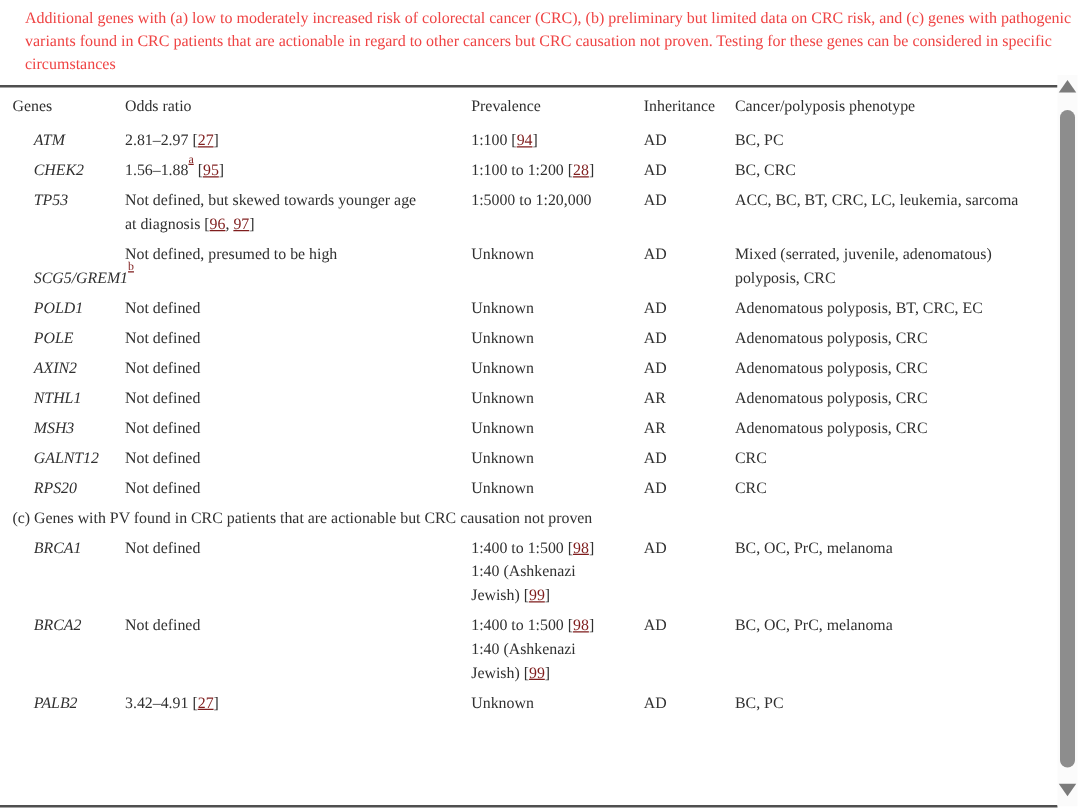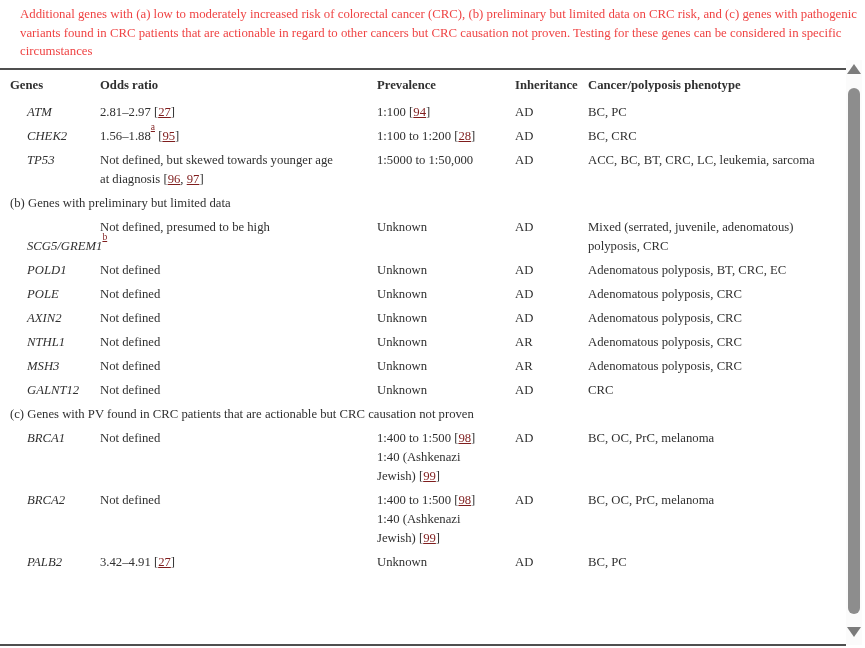--- a/index.html
+++ b/index.html
@@ -15,21 +15,21 @@
     position:absolute; top:68px; left:0; width:846px; height:578px;
     border-top:2px solid #4f4f4f; border-bottom:2px solid #4f4f4f;
     overflow:hidden;
   }
 
   table { width:844px; border-collapse:collapse; table-layout:fixed; font-size:12.7px; }
   col.c0 { width:100px; } col.c1 { width:277px; } col.c2 { width:138px; }
   col.c3 { width:73px; }  col.c4 { width:256px; }
 
   th {
-    text-align:left; font-weight:bold; font-size:12.7px;
+    text-align:left; font-weight:normal; font-size:12.7px;
     padding:6px 2px 5px 0; line-height:19px; vertical-align:top;
   }
   th.first { padding-left:10px; }
 
   td { vertical-align:top; padding:2.5px 4px 2.5px 0; line-height:19px; }
   td.section-cell { padding-left:10px; }
   td.cell-gene { padding-left:27px; white-space:nowrap; overflow:visible;font-family:Liberation Serif, serif; }
   td.cell-gene .gene-italic { font-style:italic; }
 
   .line { min-height:19px; }
@@ -119,31 +119,28 @@
         </tr>
         <tr>
           <td class="cell-gene">
             <div class="line"><span class="gene-italic">TP53</span></div>
           </td>
           <td class="cell-odds">
             <div class="line"><span>Not defined, but skewed towards younger age</span></div>
             <div class="line"><span>at diagnosis [</span><a href="#" class="cite">96</a><span>, </span><a href="#" class="cite">97</a><span>]</span></div>
           </td>
           <td class="cell-prev">
-            <div class="line"><span>1:5000 to 1:50,000</span></div>
+            <div class="line"><span>1:5000 to 1:20,000</span></div>
           </td>
           <td class="cell-inh">
             <div class="line"><span>AD</span></div>
           </td>
           <td class="cell-phen">
             <div class="line"><span>ACC, BC, BT, CRC, LC, leukemia, sarcoma</span></div>
           </td>
-        </tr>
-        <tr>
-          <td colspan="5" class="section-cell">(b) Genes with preliminary but limited data</td>
         </tr>
         <tr>
           <td class="cell-gene">
             <div class="line"><span>&nbsp;</span></div>
             <div class="line"><span class="gene-italic">SCG5/GREM1</span><sup><a href="#" class="cite">b</a></sup></div>
           </td>
           <td class="cell-odds">
             <div class="line"><span>Not defined, presumed to be high</span></div>
           </td>
           <td class="cell-prev">
@@ -237,20 +234,37 @@
           <td class="cell-inh">
             <div class="line"><span>AR</span></div>
           </td>
           <td class="cell-phen">
             <div class="line"><span>Adenomatous polyposis, CRC</span></div>
           </td>
         </tr>
         <tr>
           <td class="cell-gene">
             <div class="line"><span class="gene-italic">GALNT12</span></div>
+          </td>
+          <td class="cell-odds">
+            <div class="line"><span>Not defined</span></div>
+          </td>
+          <td class="cell-prev">
+            <div class="line"><span>Unknown</span></div>
+          </td>
+          <td class="cell-inh">
+            <div class="line"><span>AD</span></div>
+          </td>
+          <td class="cell-phen">
+            <div class="line"><span>CRC</span></div>
+          </td>
+        </tr>
+        <tr>
+          <td class="cell-gene">
+            <div class="line"><span class="gene-italic">RPS20</span></div>
           </td>
           <td class="cell-odds">
             <div class="line"><span>Not defined</span></div>
           </td>
           <td class="cell-prev">
             <div class="line"><span>Unknown</span></div>
           </td>
           <td class="cell-inh">
             <div class="line"><span>AD</span></div>
           </td>

